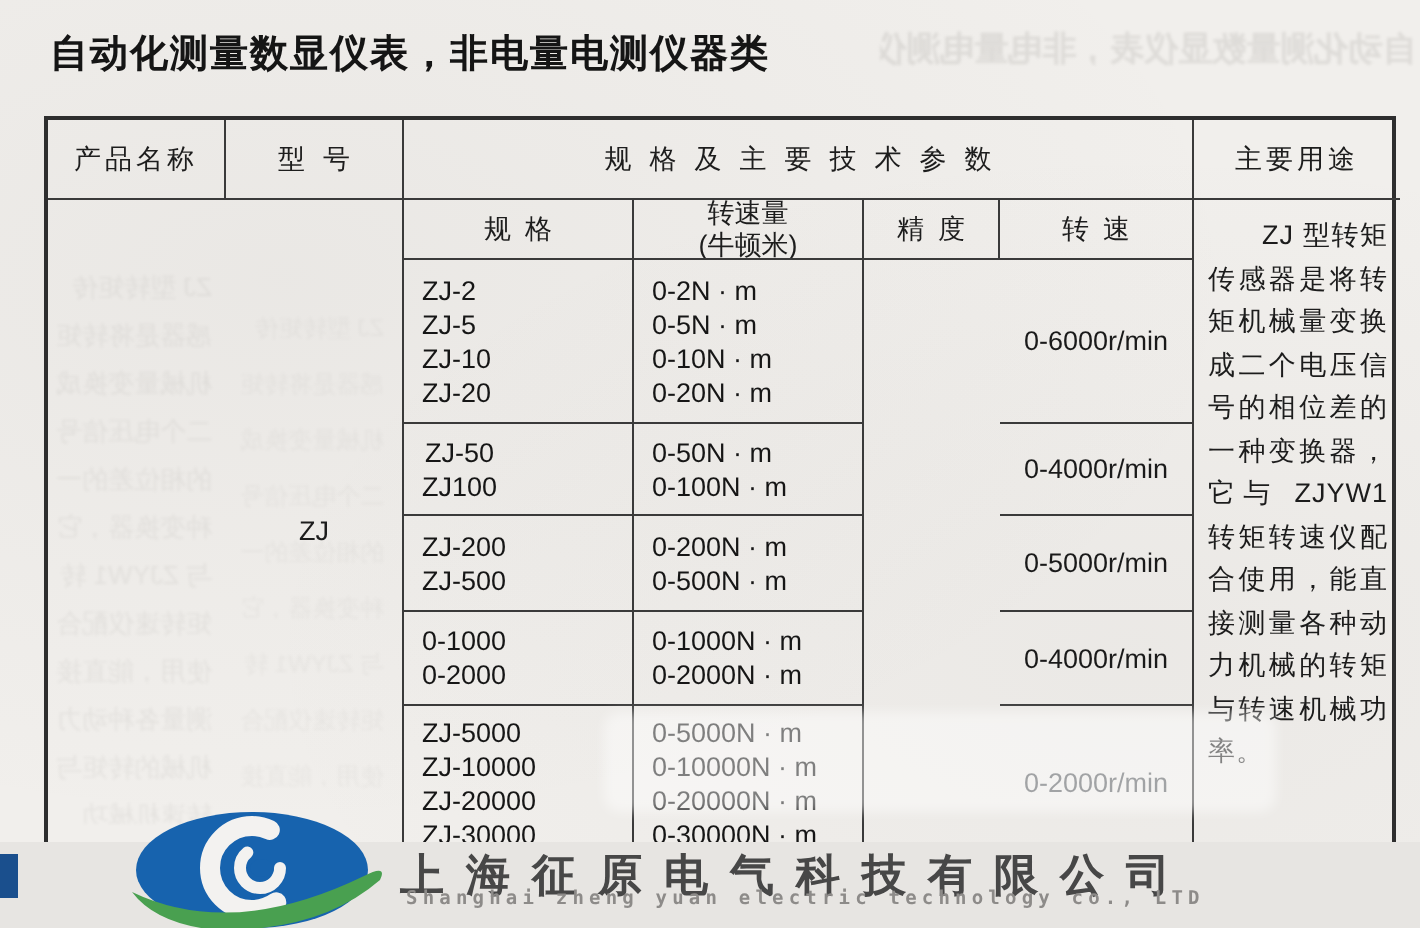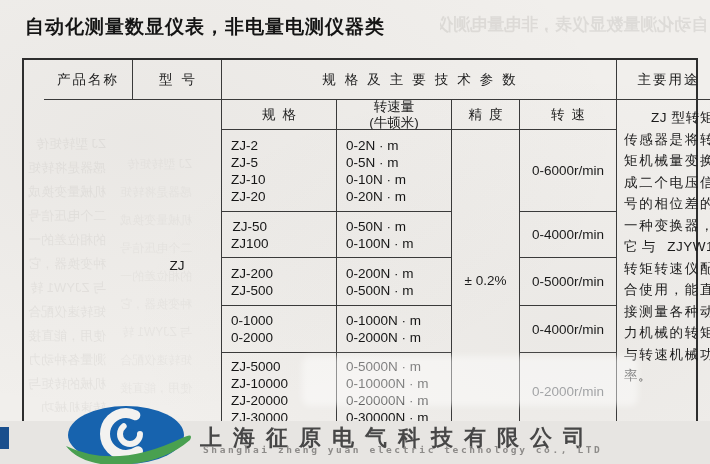--- a/index.html
+++ b/index.html
@@ -46,21 +46,20 @@
   .grid {
     position: absolute; left: 22px; top: 58px;
     width: 676px; height: 370px;
     display: grid;
     grid-template-columns: 89px 89px 115px 115px 68px 97px 103px;
     grid-template-rows: 40px 30px 82px 46px 48px 47px 77px;
     border: 2px solid #2e2e2e;
     box-sizing: border-box;
     z-index: 1;
     font-size: 13.5px;
-    padding-left: 20px;
   }
   .cell {
     border-right: 1px solid #3a3a3a;
     border-bottom: 1px solid #3a3a3a;
     box-sizing: border-box;
     display: flex; align-items: center; justify-content: center;
     overflow: hidden;
   }
   .cell.last-col { border-right: none; }
   .cell.no-bottom { border-bottom: none; }
@@ -179,21 +178,20 @@
     <div class="cell left pre spec-cell no-bottom" style="grid-column:3;grid-row:7;">ZJ-5000
 ZJ-10000
 ZJ-20000
 ZJ-30000</div>
     <div class="cell left pre torque-cell no-bottom" style="grid-column:4;grid-row:7;">0-5000N · m
 0-10000N · m
 0-20000N · m
 0-30000N · m</div>
     <div class="cell speed-cell speed-faded no-bottom" style="grid-column:6;grid-row:7;">0-2000r/min</div>
 
-    <div class="cell no-bottom" style="grid-column:5;grid-row:3 / span 5;">± 0.2%</div>
 
     <div class="cell usage-cell no-bottom">ZJ 型转矩传感器是将转矩机械量变换成二个电压信号的相位差的一种变换器，它与 ZJYW1 转矩转速仪配合使用，能直接测量各种动力机械的转矩与转速机械功率。</div>
   </div>
 
   <div class="scan-patch"></div>
 
   <div class="band"></div>
   <div class="band-chip"></div>
 
   <svg class="logo" viewBox="0 0 132 60">

